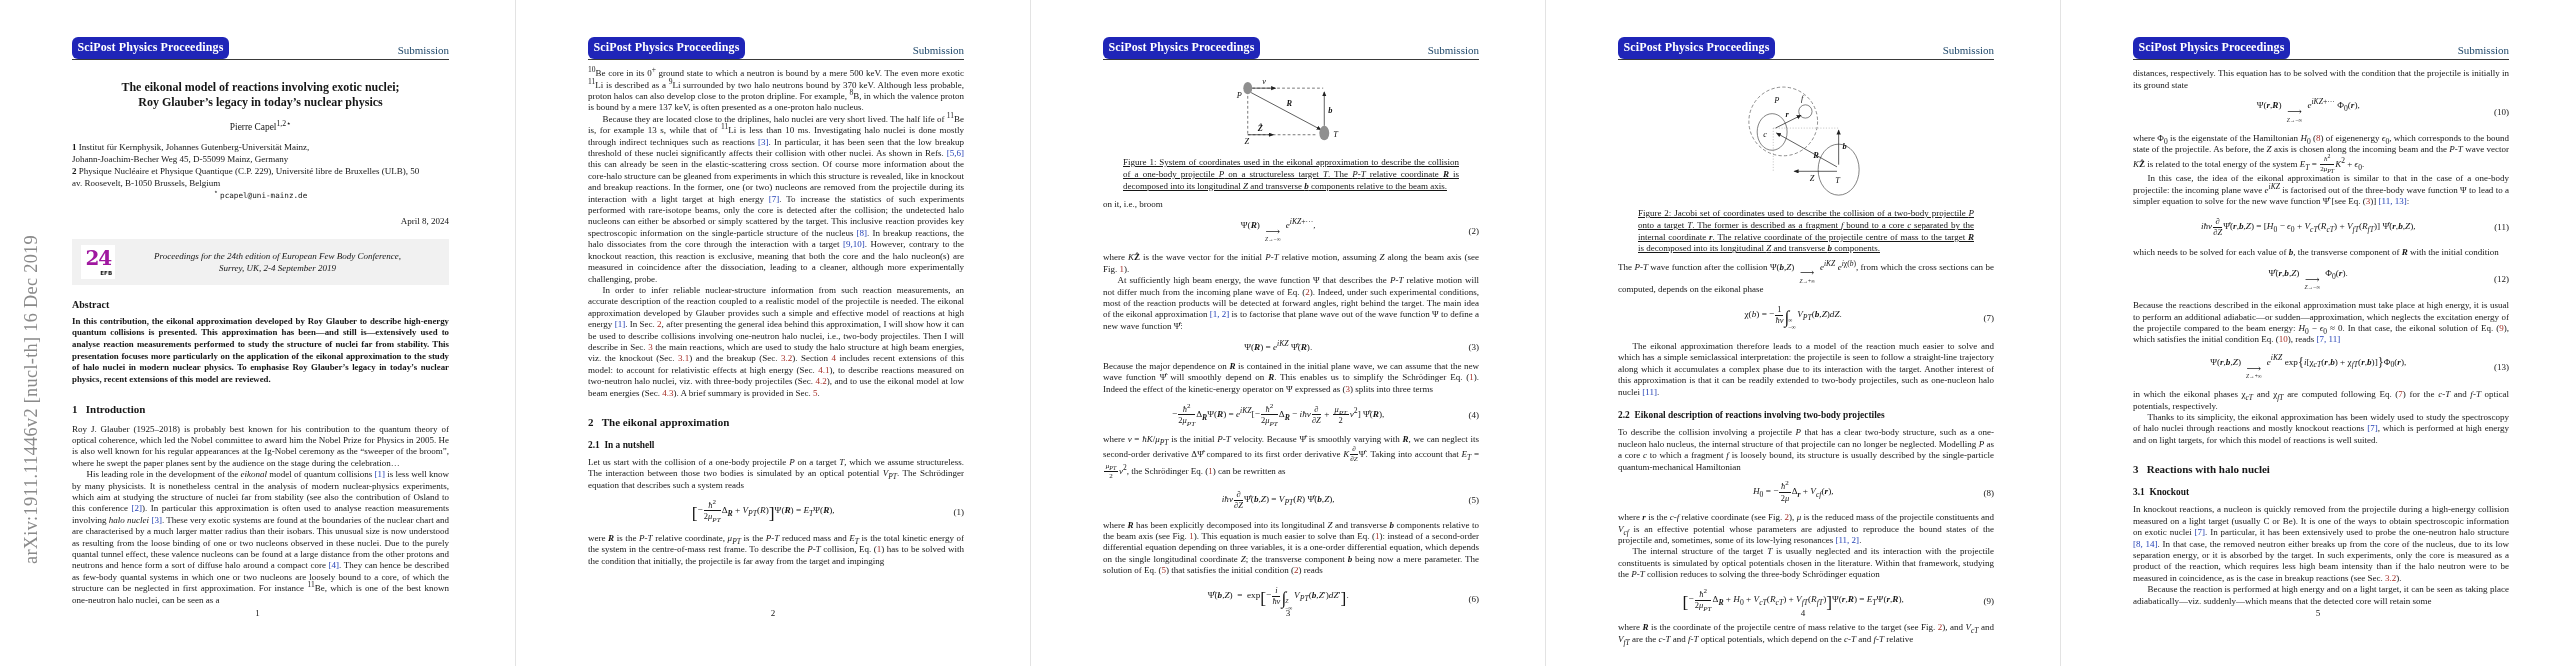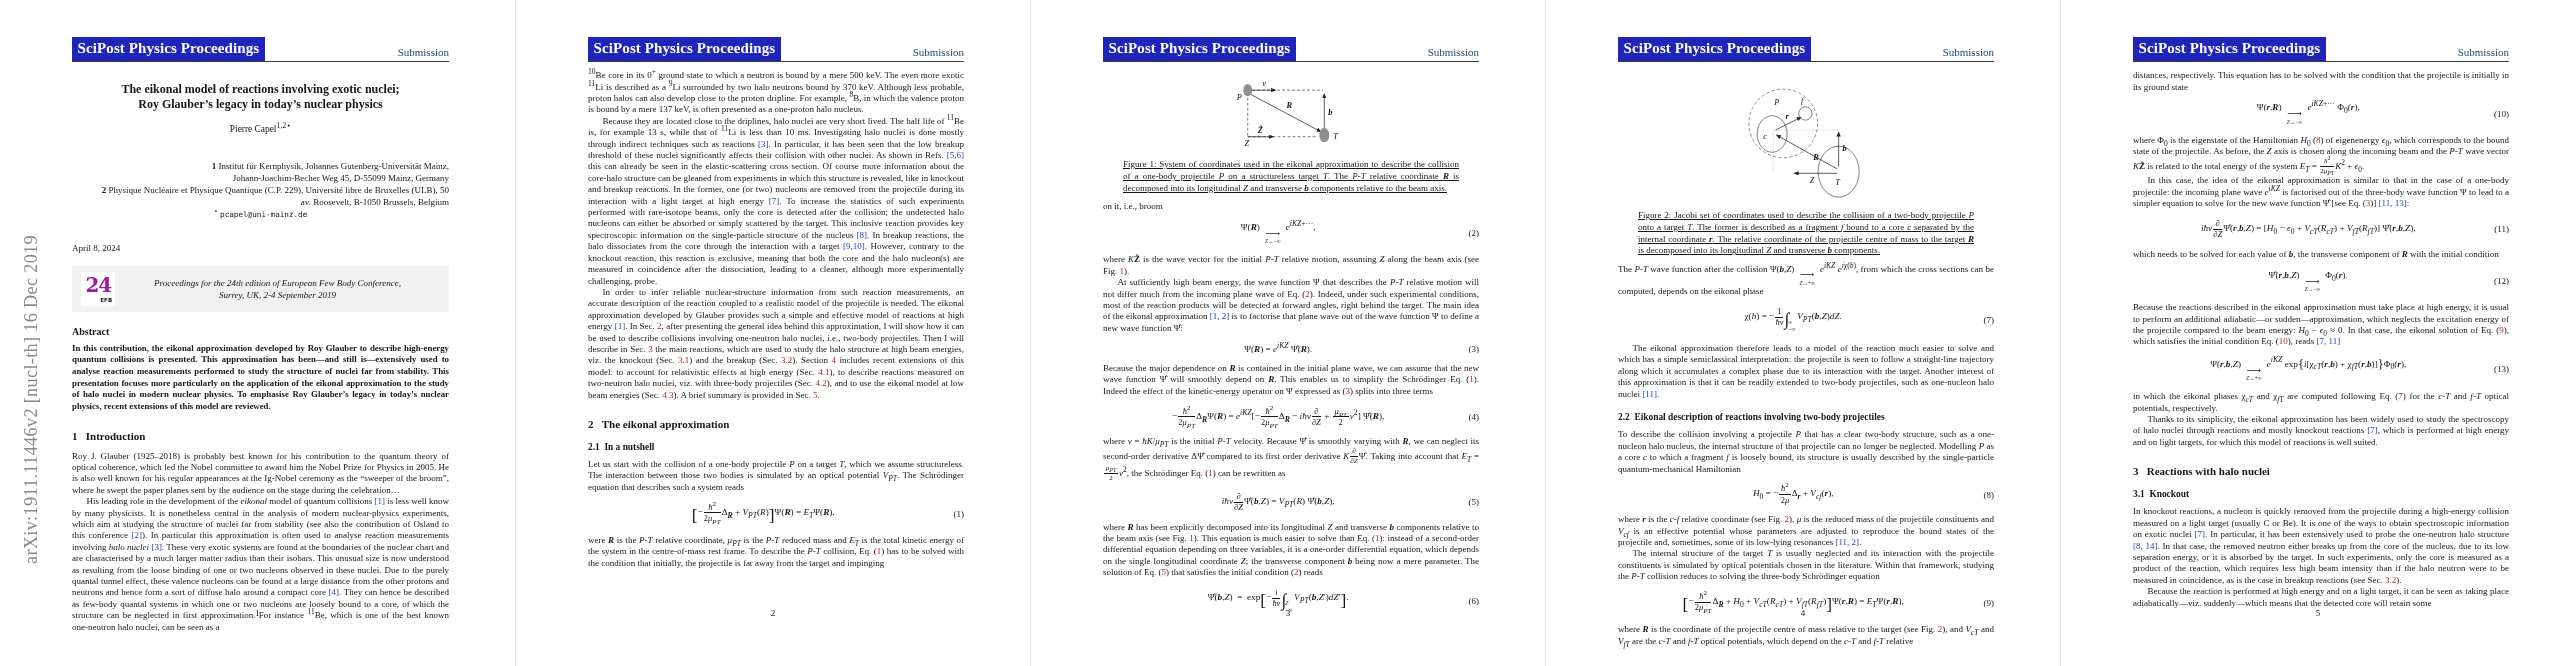--- a/index.html
+++ b/index.html
@@ -7,29 +7,29 @@
   }
   *{box-sizing:border-box;}
   html,body{margin:0;padding:0;background:#ffffff;}
   body{width:2576px;height:667px;overflow:hidden;font-family:"Liberation Serif","DejaVu Serif",serif;color:#161616;}
   .canvas{display:flex;width:2576px;height:667px;background:#fff;}
   .page{width:515px;height:667px;position:relative;overflow:hidden;background:#fff;flex:0 0 auto;}
   .page + .page{border-left:0.6px solid #e3e3e3;}
   .content{padding:37px 66px 0 72px;}
   
   .pheader{display:flex;justify-content:space-between;align-items:flex-end;border-bottom:0.8px solid #3a3a3a;}
-  .brand{background:var(--brand);color:#fff;font-weight:bold;font-size:15px;padding:3.3px 5.6px 3.9px;letter-spacing:0.1px;}
+  .brand{background:var(--brand);color:#fff;font-weight:bold;font-size:12px;padding:3.3px 5.6px 3.9px;letter-spacing:0.1px;border-radius:6px;}
   .subm{color:#1d4668;font-size:11px;padding-bottom:3.3px;}
   
   .title{font-size:12px;line-height:15px;font-weight:bold;text-align:center;margin:20px 0 0;}
   .author{text-align:center;font-size:9.4px;margin-top:12.2px;}
-  .affil{text-align:right;font-size:9px;line-height:12px;margin-top:26px;}
+  .affil{text-align:left;font-size:9px;line-height:12px;margin-top:9px;}
   .email{text-align:center;font-size:8.3px;margin-top:1.7px;}
   .mono{font-family:"DejaVu Sans Mono",monospace;font-size:.92em;}
-  .date{text-align:left;font-size:9px;margin-top:24px;}
+  .date{text-align:right;font-size:9px;margin-top:16px;}
   .confbox{background:#f1f1f1;display:flex;align-items:center;padding:5.6px 9px;margin-top:13.3px;}
   .efb-logo{background:#fff;width:34px;height:34px;position:relative;flex:0 0 auto;}
   .efb-24{position:absolute;left:4.4px;top:1.1px;color:var(--logo);font-size:20px;font-weight:bold;font-family:"DejaVu Serif",serif;letter-spacing:-1.1px;}
   .efb-sub{position:absolute;right:2.8px;bottom:2.8px;font-family:"DejaVu Sans",sans-serif;font-size:5.6px;font-weight:bold;color:#111;}
   .conf-text{flex:1;text-align:center;font-style:italic;font-size:9px;line-height:12.2px;}
   .abstract-h{font-weight:bold;font-size:10px;margin:14.5px 0 0;}
   .abstract{font-weight:bold;text-align:justify;font-size:8.8px;line-height:11.7px;margin-top:5.6px;}
   
   .sec{font-size:11px;font-weight:bold;margin:16.7px 0 9px;}
   .subsec{font-size:9.4px;font-weight:bold;margin:12.2px 0 7.2px;}

